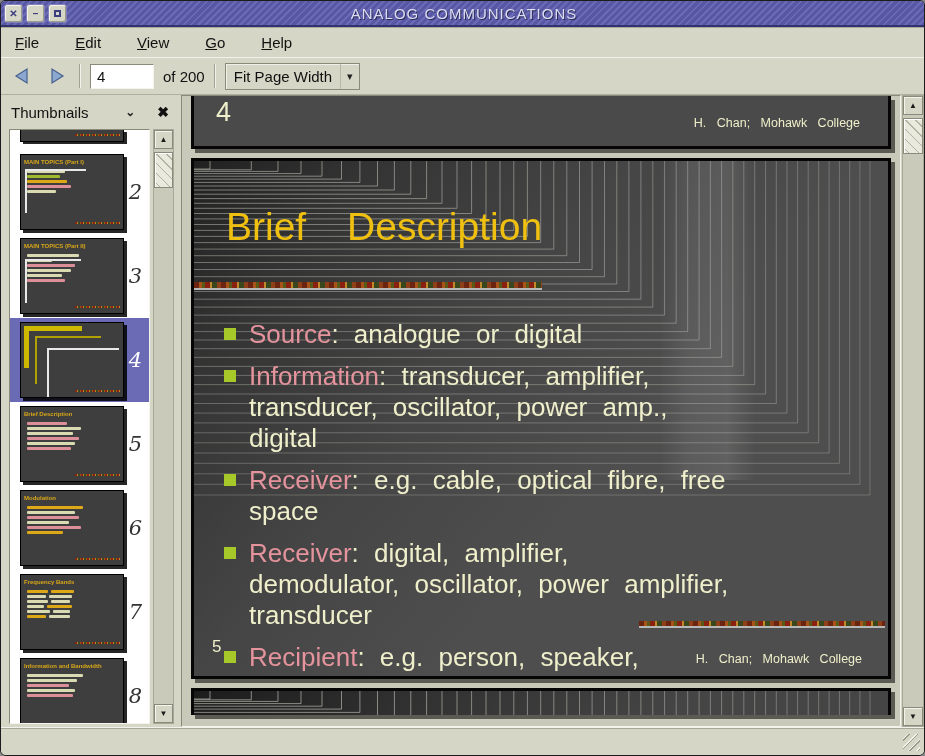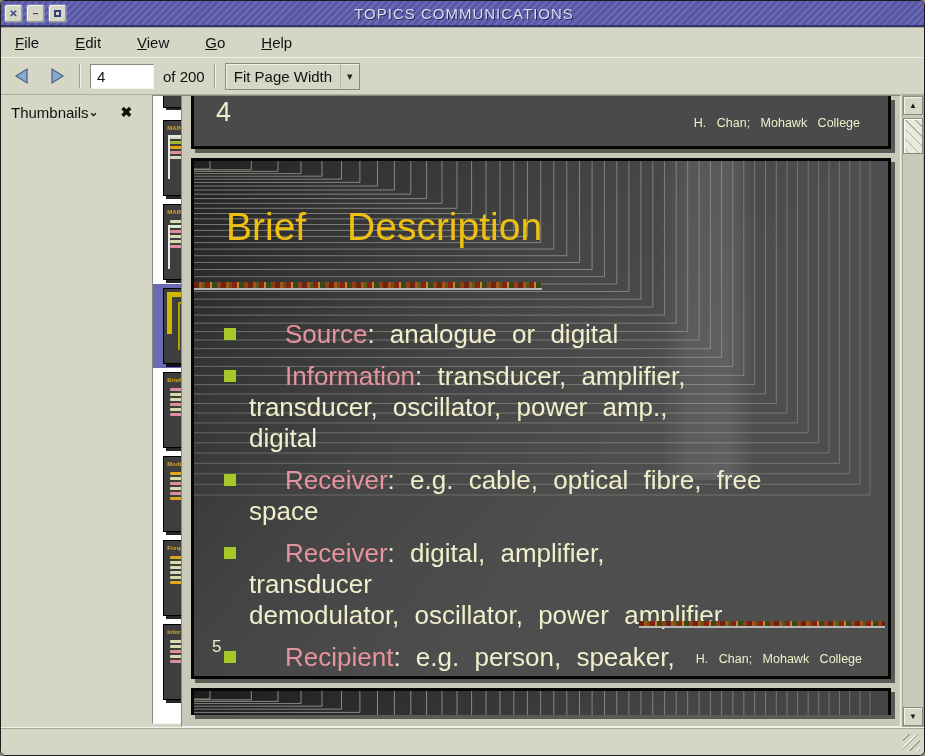--- a/index.html
+++ b/index.html
@@ -32,21 +32,21 @@
     border-bottom-color:#f4f4ec;border-right-color:#f4f4ec;font-size:15px;padding:1px 6px;color:#111;}
   .of-label{font-size:15px;color:#111;}
   .combo{height:27px;display:flex;align-items:stretch;border:1px solid #8a8a7a;background:#D6D6C6;
     box-shadow:inset 1px 1px 0 #f0f0e8;cursor:default;}
   .combo-text{display:flex;align-items:center;padding:0 8px;font-size:15px;color:#111;text-align:right;}
   .combo-arrow{display:flex;align-items:center;padding:0 6px;border-left:1px solid #b8b8a8;
     font-size:11px;color:#222;}
   
   .content{flex:1;display:flex;min-height:0;}
   
-  .sidebar{width:180px;flex:0 0 180px;display:flex;flex-direction:row;min-height:0;}
+  .sidebar{width:180px;flex:0 0 180px;display:flex;flex-direction:column;min-height:0;}
   .sidebar-header{height:34px;flex:0 0 34px;display:flex;align-items:center;padding:0 12px 0 10px;
     font-size:15px;color:#111;}
   .sidebar-header .sh-title{flex:1;}
   .sh-chev{font-size:12px;color:#222;margin-right:22px;font-weight:bold;}
   .sh-close{font-size:14px;color:#111;font-weight:bold;}
   .sidebar-body{flex:1;display:flex;min-height:0;padding:0 0 3px 8px;}
   .thumb-list{width:141px;background:#ffffff;border:1px solid #8a8a7a;border-bottom-color:#f4f4ec;
     border-right-color:#f4f4ec;overflow:hidden;position:relative;}
   .thumb-sliver{width:104px;height:12px;margin:0 0 8px 10px;background:#3E3E3E;border:1px solid #000;
     border-top:none;box-shadow:3px 2px 0 rgba(0,0,0,.85);position:relative;}
@@ -94,21 +94,21 @@
     background:linear-gradient(90deg,transparent 0,rgba(255,255,255,.08) 30%,rgba(255,255,255,.10) 70%,transparent 100%);}
   .slide-title{position:absolute;left:32px;top:44px;font-size:39px;color:#F0C010;word-spacing:30px;white-space:nowrap;}
   .strip{background:repeating-linear-gradient(90deg,#6b2410 0 5px,#a85418 5px 8px,#5a5a18 8px 11px,#8a2010 11px 16px,#c08828 16px 18px,#38481c 18px 23px,#904018 23px 27px);
     border-bottom:2px solid #b8b8b8;}
   .strip-title{position:absolute;left:0;top:121px;width:348px;height:8px;}
   .strip-bottom{position:absolute;right:3px;top:460px;width:246px;height:7px;}
   .bullets{position:absolute;left:30px;top:158px;right:14px;margin:0;padding:0;list-style:none;}
   .bullets li{position:relative;padding-left:25px;margin-bottom:11px;}
   .bq{position:absolute;left:0;top:9px;width:12px;height:12px;background:#A6C828;}
   .bline{font-size:26px;line-height:31px;color:#EFEFCB;word-spacing:8px;white-space:nowrap;}
-  .kw{color:#E5939D;margin-left:36px;}
+  .kw{color:#E5939D;}
   .p5-num{position:absolute;left:18px;top:476px;font-size:17px;color:#EFEFCB;}
   .p5-credit{position:absolute;right:26px;top:491px;font-size:12.5px;color:#EFEFCB;word-spacing:7px;white-space:nowrap;}
   .page6{height:27px;margin-top:9px;overflow:hidden;border-bottom:none;
     background:linear-gradient(130deg,#1c1c1c 0%,#303030 30%,#454545 70%);}
   
   .vscrollbar{width:22px;flex:0 0 22px;margin-left:1px;display:flex;flex-direction:column;
     background:#CACABA;border:1px solid #a8a898;}
   
   .statusbar{height:28px;flex:0 0 28px;border-top:1px solid #f2f2ea;box-shadow:0 1px 0 #a8a898 inset;
     position:relative;background:#D6D6C6;}
@@ -123,21 +123,21 @@
   <div class="titlebar">
     <div class="tb-btn">
         <span>✕</span>
       </div>
     <div class="tb-btn">
         <span>–</span>
       </div>
     <div class="tb-btn">
         <span class="tb-maxbox"></span>
       </div>
-    <div class="tb-title">TOPICS COMMUNICATIONS</div>
+    <div class="tb-title">ANALOG COMMUNICATIONS</div>
     <div class="tb-pad"></div>
   </div>
 
   <div class="menubar">
     <span class="menu-item mnemonic"><u>F</u>ile</span>
     <span class="menu-item mnemonic"><u>E</u>dit</span>
     <span class="menu-item mnemonic"><u>V</u>iew</span>
     <span class="menu-item mnemonic"><u>G</u>o</span>
     <span class="menu-item mnemonic"><u>H</u>elp</span>
   </div>
@@ -444,22 +444,22 @@
             <div class="bline">digital</div>
           </li>
           <li>
             <span class="bq"></span>
             <div class="bline"><span class="kw">Receiver</span><span>: e.g. cable, optical fibre, free</span></div>
             <div class="bline">space</div>
           </li>
           <li>
             <span class="bq"></span>
             <div class="bline"><span class="kw">Receiver</span><span>: digital, amplifier,</span></div>
+            <div class="bline">demodulator, oscillator, power amplifier,</div>
             <div class="bline">transducer</div>
-            <div class="bline">demodulator, oscillator, power amplifier,</div>
           </li>
           <li>
             <span class="bq"></span>
             <div class="bline"><span class="kw">Recipient</span><span>: e.g. person, speaker,</span></div>
           </li>
         </ul>
 
         <div class="strip strip-bottom"></div>
         <div class="p5-num">5</div>
         <div class="p5-credit">H. Chan; Mohawk College</div>

